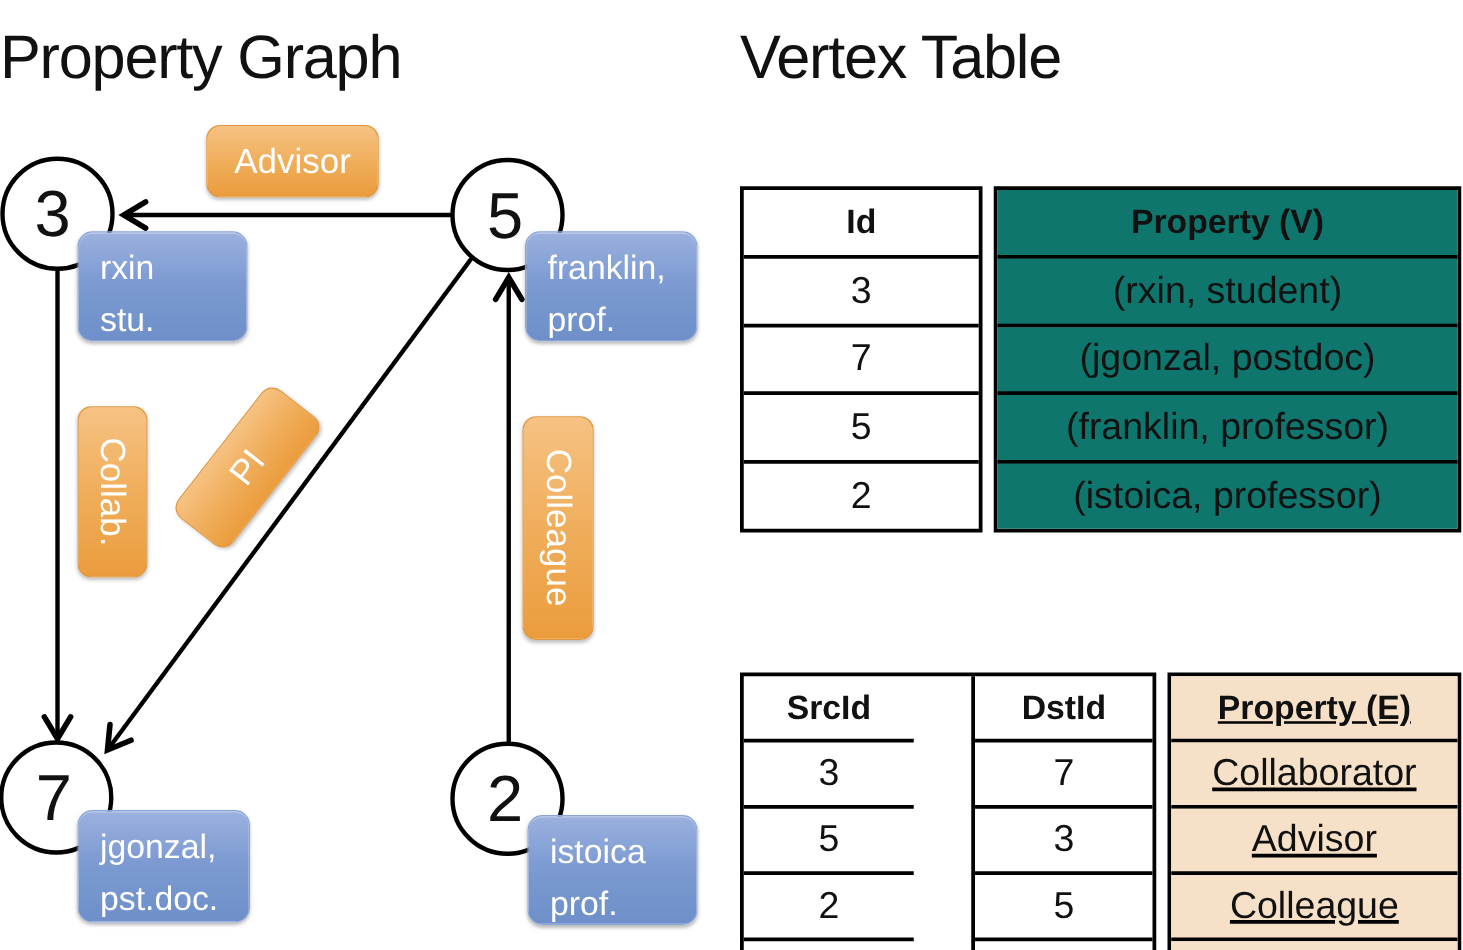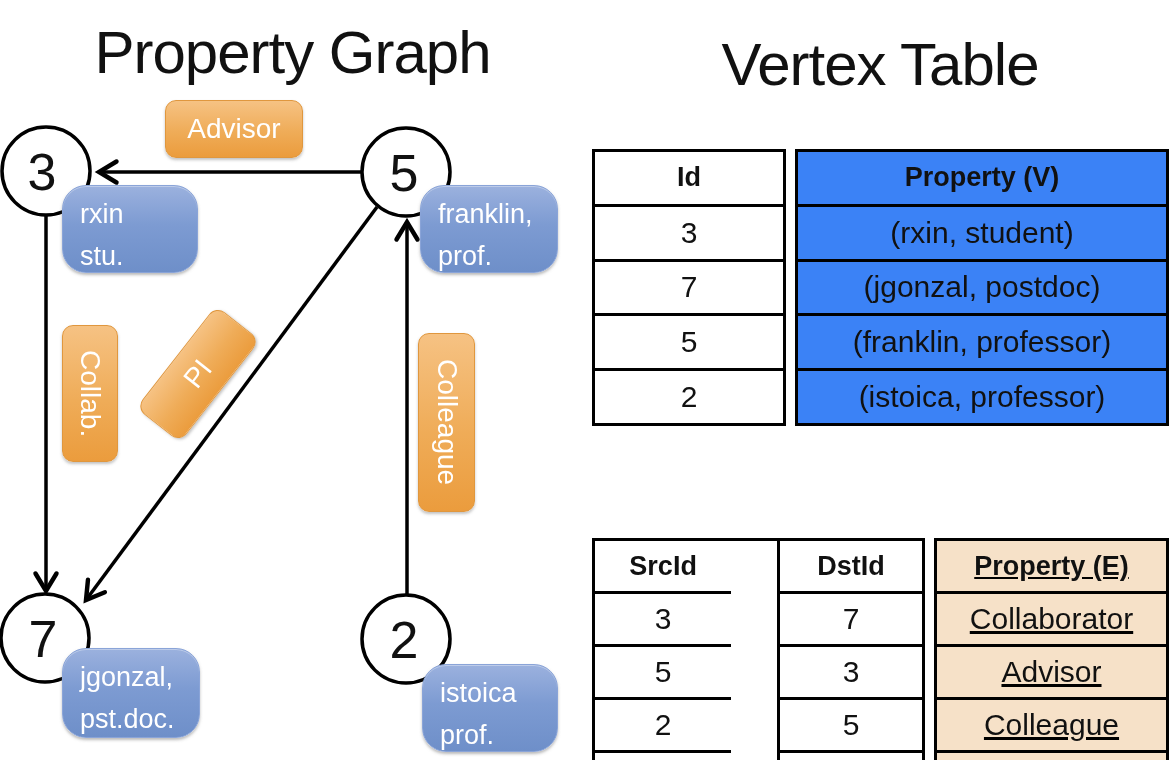--- a/index.html
+++ b/index.html
@@ -9,22 +9,22 @@
   .canvas {
     position: relative;
     width: 1170px;
     height: 760px;
     background: #ffffff;
     overflow: hidden;
   }
 
   .big-title {
     position: absolute;
-    text-align: center;
-    font-size: 60px;
+    text-align: left;
+    font-size: 49px;
     font-weight: 400;
     letter-spacing: -1px;
     color: #111111;
     white-space: nowrap;
   }
 
   .graph-svg { position: absolute; left: 0; top: 0; }
 
   .node-circle { fill: #ffffff; stroke: #000000; stroke-width: 3.5px; }
   .node-num {
@@ -43,21 +43,21 @@
     color: #ffffff;
     display: flex;
     align-items: center;
     justify-content: center;
     font-size: 28px;
   }
   .elabel.vertical { writing-mode: vertical-rl; }
 
   .vlabel-box {
     position: absolute;
-    border-radius: 24px;
+    border-radius: 12px;
     background: linear-gradient(180deg, #9BB1DE 0%, #7D9BD2 45%, #6E8FC9 100%);
     border: 1px solid #8AA4D8;
     box-shadow: 0 2px 3px rgba(120,120,120,0.5), inset 0 1px 0 rgba(255,255,255,0.35);
     color: #ffffff;
     font-size: 27px;
     line-height: 1.55;
     padding: 8px 0 0 17px;
   }
 
   .tbl-col {
@@ -78,21 +78,21 @@
     color: #111111;
     white-space: nowrap;
   }
   .tbl-col .cell:last-child { border-bottom: none; }
   .tbl-col .cell.hdr { font-size: 27px; font-weight: 700; }
 
   .dual { flex-direction: row; }
   .dual .subcol { display: flex; flex-direction: column; height: 100%; }
   .dual .subcol.right { border-left: 3px solid #000000; }
 
-  .blue-fill  { background: #3b82f6; text-align: center; }
+  .blue-fill  { background: #0f766e; text-align: center; }
   .tan-fill   { background: #F6E1C8; }
 </style>
 </head>
 <body>
 
 <div class="canvas">
 
   <div class="big-title" style="left:0; top:18px; width:585px;">Property Graph</div>
 
   <svg class="graph-svg" width="585" height="760" viewBox="0 0 585 760">
@@ -134,26 +134,26 @@
   <div class="vlabel-box" style="left:420px; top:185px; width:138px; height:88px;">
     <div>franklin,</div>
     <div>prof.</div>
   </div>
 
   <div class="vlabel-box" style="left:62px; top:648px; width:138px; height:90px;">
     <div>jgonzal,</div>
     <div>pst.doc.</div>
   </div>
 
-  <div class="vlabel-box" style="left:422px; top:652px; width:136px; height:88px;margin-top:12px;">
+  <div class="vlabel-box" style="left:422px; top:652px; width:136px; height:88px;">
     <div>istoica</div>
     <div>prof.</div>
   </div>
 
-  <div class="big-title" style="left:592px; top:18px; width:576px;margin-top:12px;">Vertex Table</div>
+  <div class="big-title" style="left:592px; top:18px; width:576px;">Vertex Table</div>
 
   <div class="tbl-col" style="left:592px; top:101px; width:194px; height:277px;">
     <div class="cell hdr">Id</div>
     <div class="cell">3</div>
     <div class="cell">7</div>
     <div class="cell">5</div>
     <div class="cell">2</div>
   </div>
 
   <div class="tbl-col" style="left:795px; top:101px; width:374px; height:277px;">

